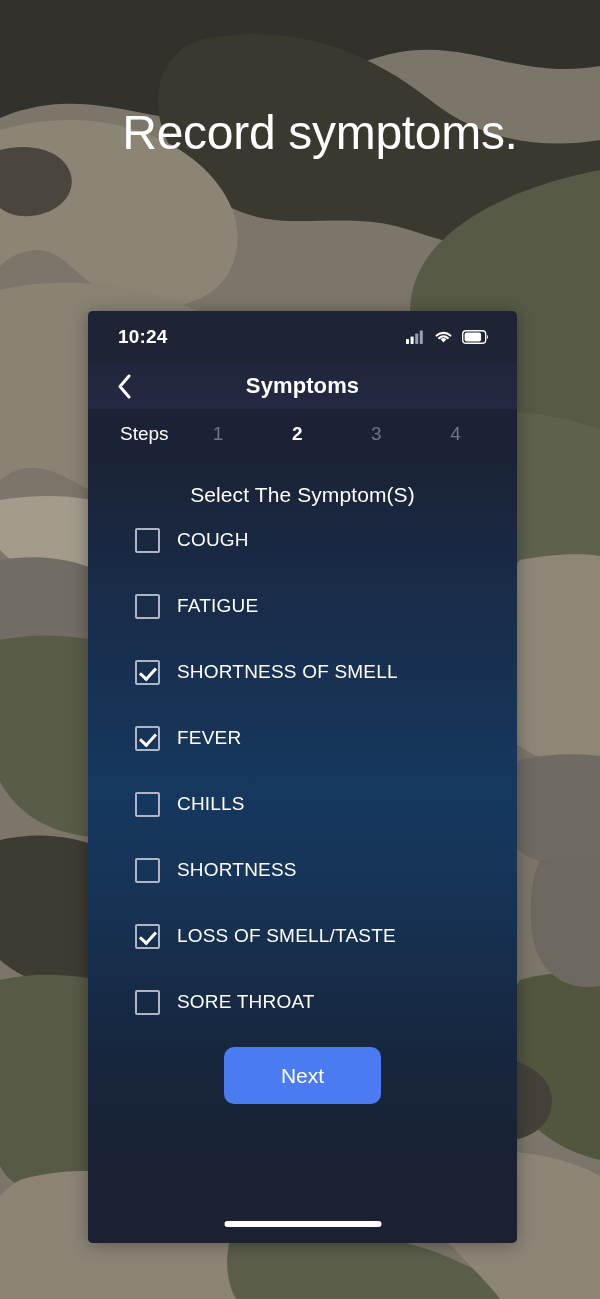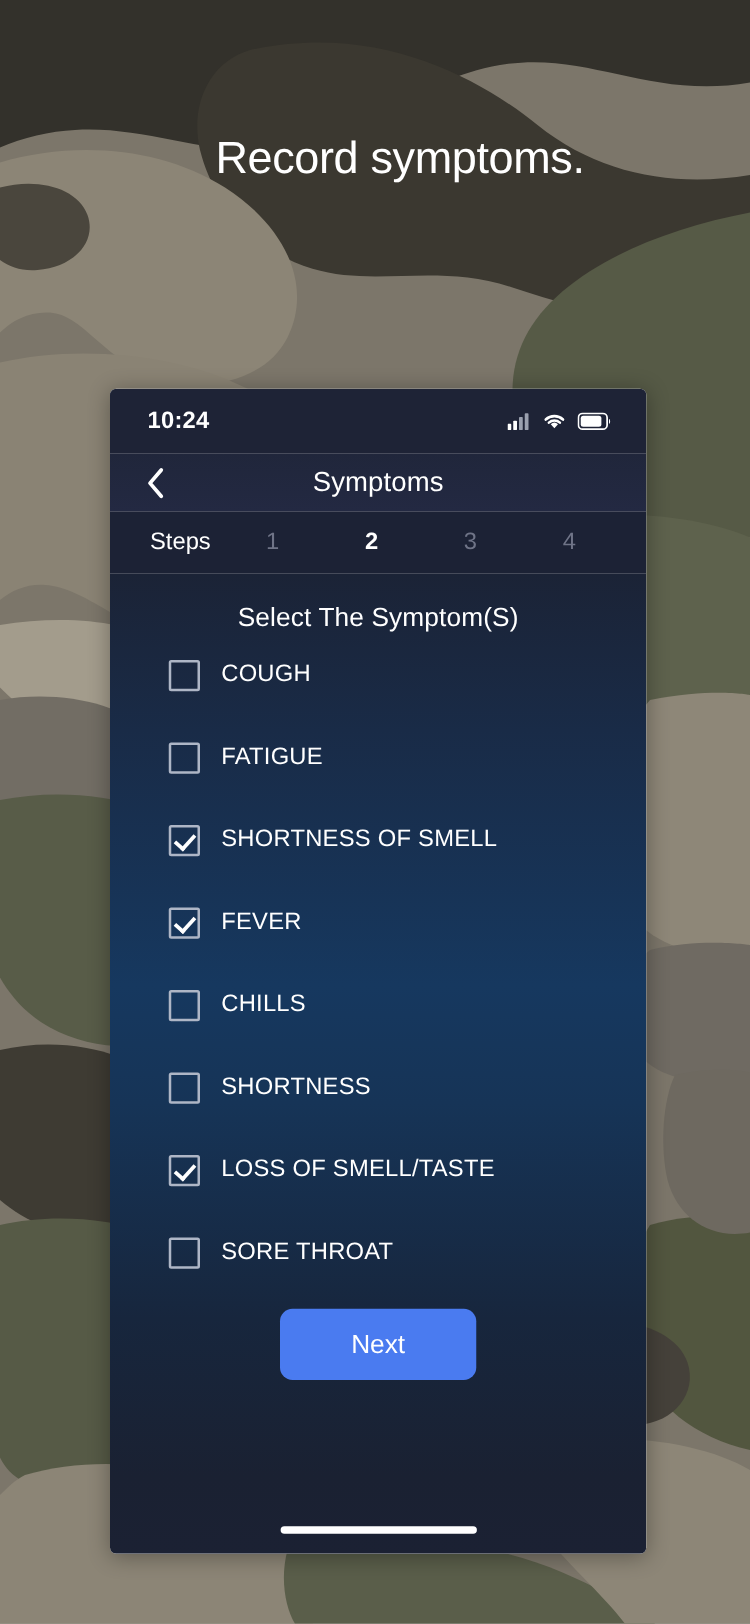--- a/index.html
+++ b/index.html
@@ -16,37 +16,37 @@
   }
   
   #camo { position:absolute; inset:0; width:600px; height:1299px; }
 
   
   .hero-title {
     position:absolute;
     top:105px; left:0; width:600px;
     text-align:center;
     color:#ffffff;
-    font-size:36px;
+    font-size:48px;
     font-weight:400;
     letter-spacing:-0.3px;
     line-height:1.15;
     z-index:5;
     padding-left:40px;
   }
 
   
   #phone {
     position:absolute;
     left:88px; top:311px;
     width:429px; height:932px;
     border-radius:5px;
     overflow:hidden;
     z-index:6;
-    background:#ffffff;
+    background:#14532d;
     box-shadow:0 2px 18px rgba(0,0,0,0.33);
   }
 
   
   .statusbar {
     position:relative;
     height:52px;
     background:#1e2336;
     display:flex;
     align-items:center;
@@ -74,21 +74,21 @@
     left:14px; top:0; bottom:0;
     width:44px;
     display:flex; align-items:center; justify-content:center;
     cursor:pointer;
   }
   .nav-title {
     width:100%;
     text-align:center;
     color:#ffffff;
     font-size:22px;
-    font-weight:400;
+    font-weight:700;
     letter-spacing:0.1px;
   }
 
   
   .stepsbar {
     height:50px;
     background:#1c2235;
     display:flex;
     align-items:center;
     padding:0 22px 0 32px;

